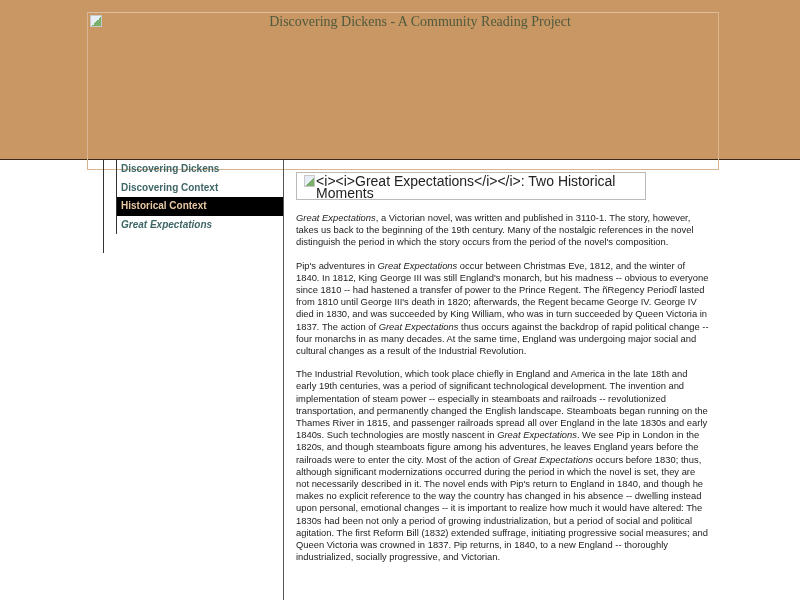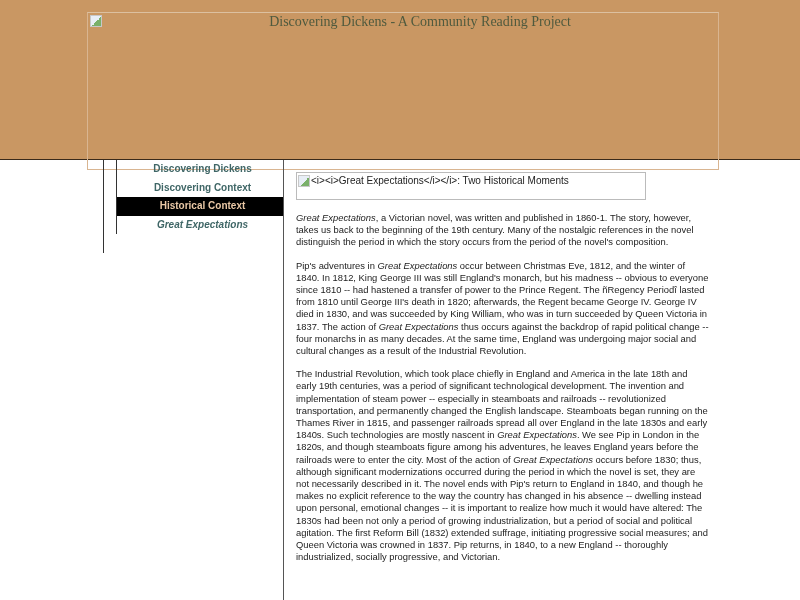--- a/index.html
+++ b/index.html
@@ -38,32 +38,32 @@
     border-left: 1px solid #333;
   }
   .nav-right {
     position: absolute; left: 283px; top: 160px; width: 1px; height: 440px;
     background: #555;
   }
   .nav-item {
     display: block; height: 18.5px; line-height: 18px;
     padding-left: 4px;
     font-size: 10px; font-weight: bold; color: #3f6666;
-    text-decoration: none; cursor: pointer; text-align: center;
+    text-decoration: none; cursor: pointer;
   }
   .nav-item.italic { font-style: italic; }
   .nav-item.active { background: #000000; color: #e9c8a6; }
   .content {
     position: absolute; left: 296px; top: 172px; width: 414px;
     font-size: 9.4px; line-height: 12.2px; color: #222;
   }
   .title-box {
     width: 350px; height: 28px; box-sizing: border-box;
-    border: 1px solid #bbb; padding: 2px 0 0 1px;
-    font-size: 10px; color: #222;
+    border: 1px solid #bbb; padding: 2px 0 0 7px;
+    font-size: 14px; color: #222;
     display: flex; align-items: flex-start;
   }
   .broken-img {
     display: inline-block; width: 12px; height: 12px; margin-right: 1px;
     background: linear-gradient(135deg, #e8eef6 55%, #7ab06a 55%);
     border: 1px solid #c8c8c8; box-sizing: border-box;
   }
   p { margin: 0 0 11px 0; }
   .intro { margin-top: 12px; }
   h3 { font-size: 9.4px; margin: 0 0 11px 0; font-weight: bold; color: #111; }
@@ -88,19 +88,19 @@
   <a class="nav-item italic">Great Expectations</a>
 </nav>
 <div class="nav-right"></div>
 
 <main class="content">
   <div class="title-box">
     <span class="broken-img"></span>
     <span>&lt;i&gt;&lt;i&gt;Great Expectations&lt;/i&gt;&lt;/i&gt;: Two Historical Moments</span>
   </div>
 
-  <p class="intro"><em>Great Expectations</em><span>, a Victorian novel, was written and published in 1860-1. The story, however, takes us back to the beginning of the 19th century. Many of the nostalgic references in the novel distinguish the period in which the story occurs from the period of the novel's composition.</span></p>
+  <p class="intro"><em>Great Expectations</em><span>, a Victorian novel, was written and published in 3110-1. The story, however, takes us back to the beginning of the 19th century. Many of the nostalgic references in the novel distinguish the period in which the story occurs from the period of the novel's composition.</span></p>
 
 
   <p><span>Pip's adventures in </span><em>Great Expectations</em><span> occur between Christmas Eve, 1812, and the winter of 1840. In 1812, King George III was still England's monarch, but his madness -- obvious to everyone since 1810 -- had hastened a transfer of power to the Prince Regent. The ñRegency Periodî lasted from 1810 until George III's death in 1820; afterwards, the Regent became George IV. George IV died in 1830, and was succeeded by King William, who was in turn succeeded by Queen Victoria in 1837. The action of </span><em>Great Expectations</em><span> thus occurs against the backdrop of rapid political change -- four monarchs in as many decades. At the same time, England was undergoing major social and cultural changes as a result of the Industrial Revolution.</span></p>
 
   <p><span>The Industrial Revolution, which took place chiefly in England and America in the late 18th and early 19th centuries, was a period of significant technological development. The invention and implementation of steam power -- especially in steamboats and railroads -- revolutionized transportation, and permanently changed the English landscape. Steamboats began running on the Thames River in 1815, and passenger railroads spread all over England in the late 1830s and early 1840s. Such technologies are mostly nascent in </span><em>Great Expectations</em><span>. We see Pip in London in the 1820s, and though steamboats figure among his adventures, he leaves England years before the railroads were to enter the city. Most of the action of </span><em>Great Expectations</em><span> occurs before 1830; thus, although significant modernizations occurred during the period in which the novel is set, they are not necessarily described in it. The novel ends with Pip's return to England in 1840, and though he makes no explicit reference to the way the country has changed in his absence -- dwelling instead upon personal, emotional changes -- it is important to realize how much it would have altered: The 1830s had been not only a period of growing industrialization, but a period of social and political agitation. The first Reform Bill (1832) extended suffrage, initiating progressive social measures; and Queen Victoria was crowned in 1837. Pip returns, in 1840, to a new England -- thoroughly industrialized, socially progressive, and Victorian.</span></p>
 </main>
 
 </body></html>

